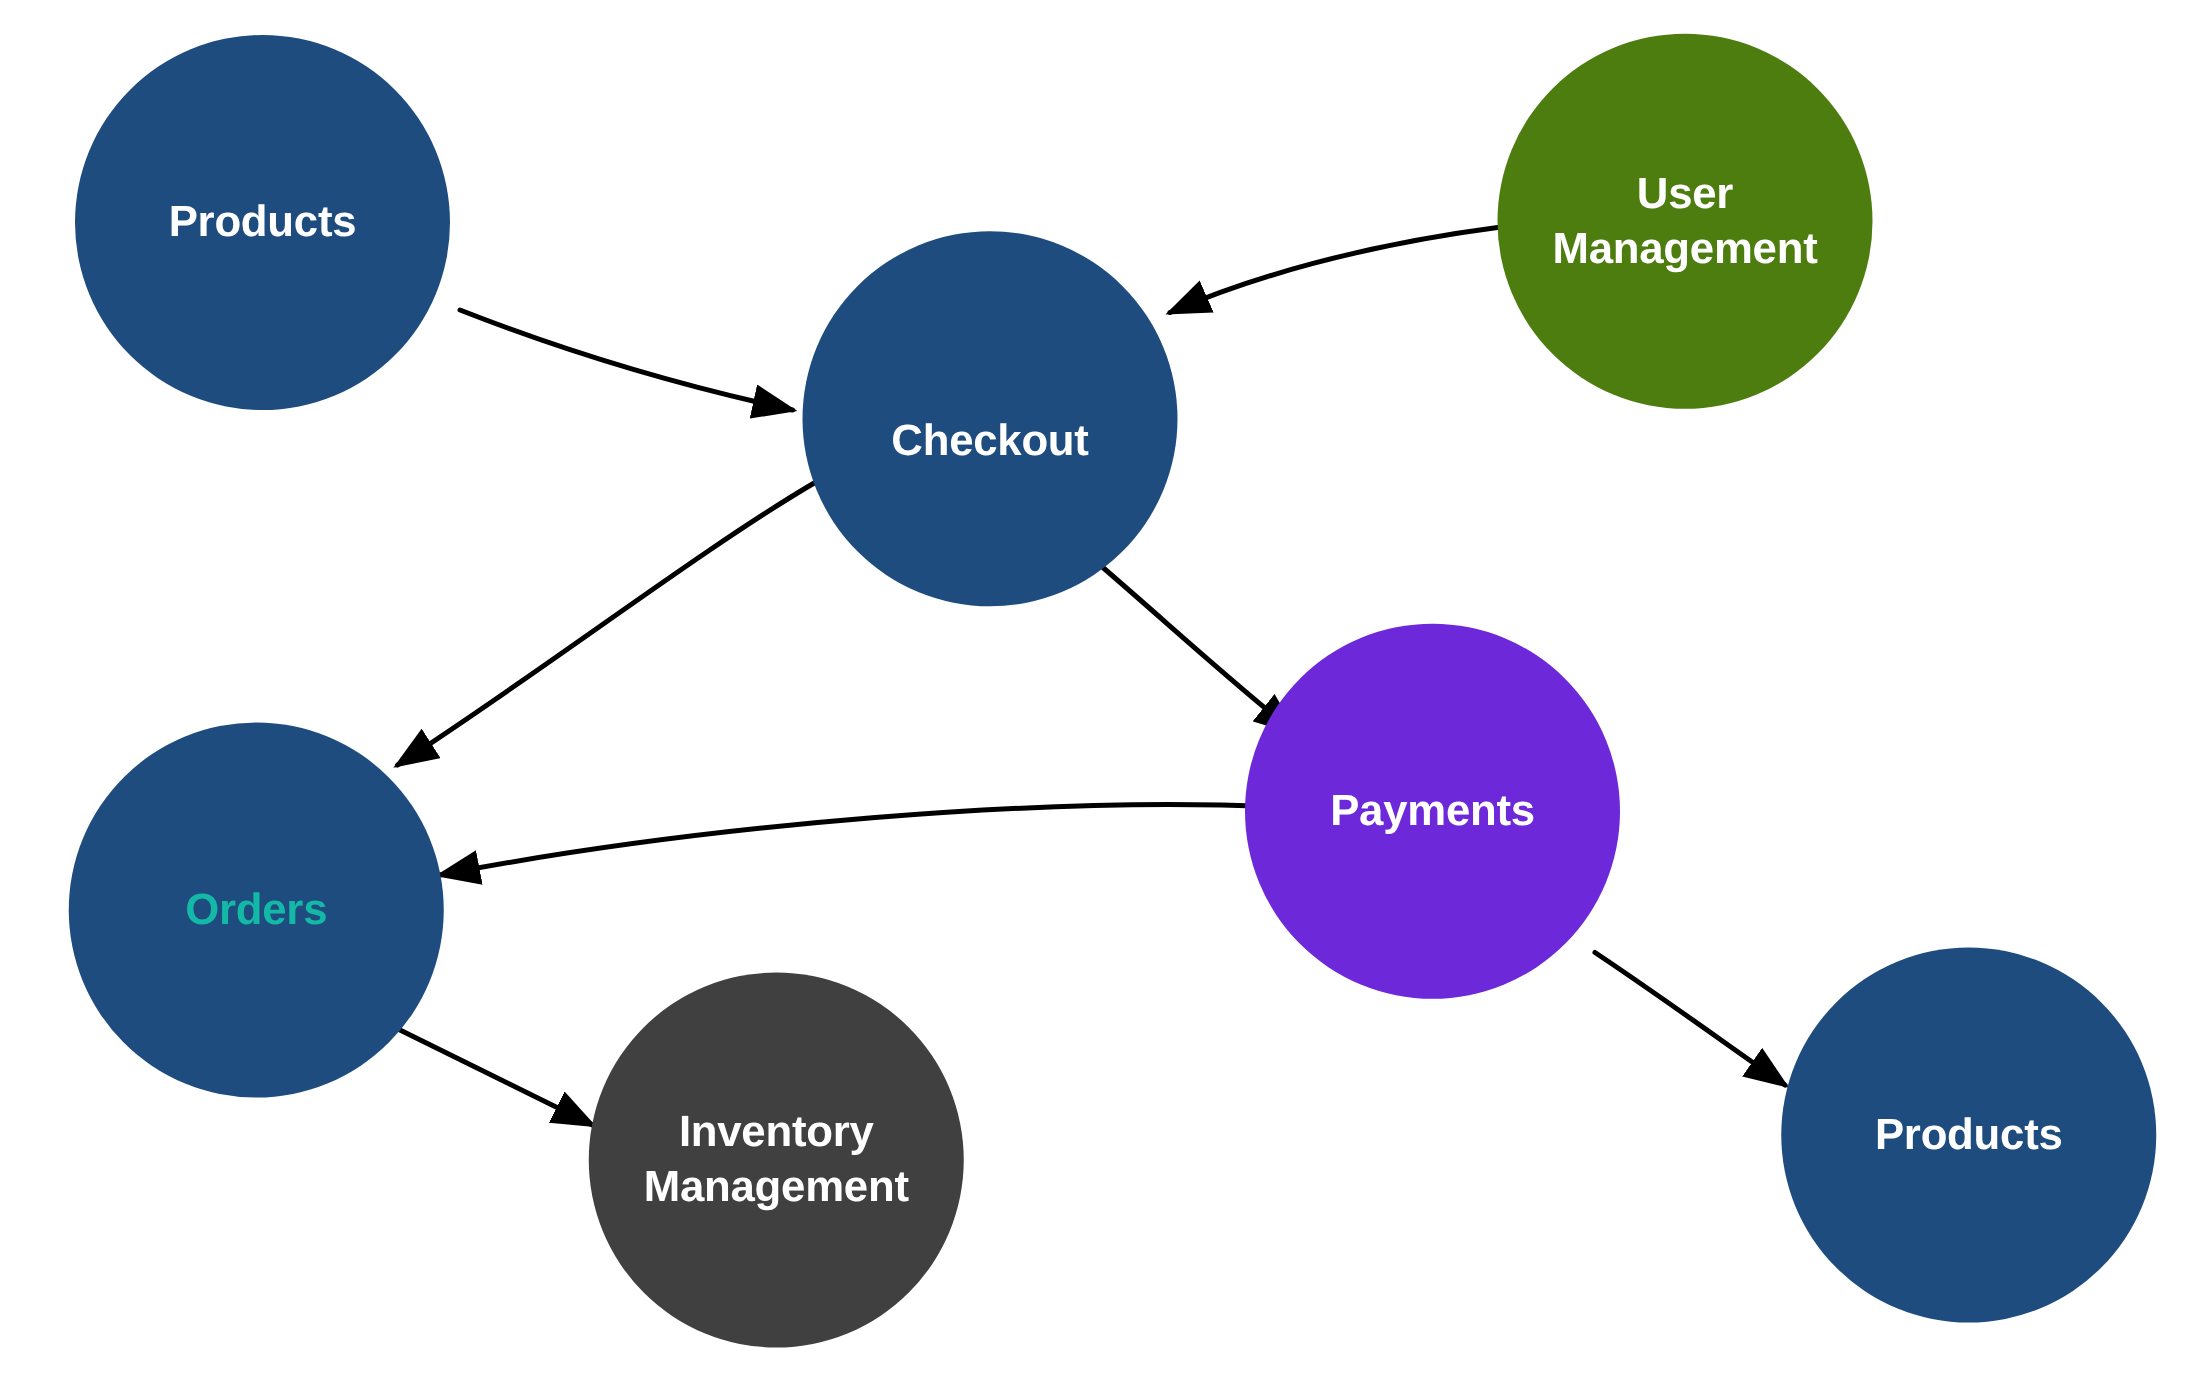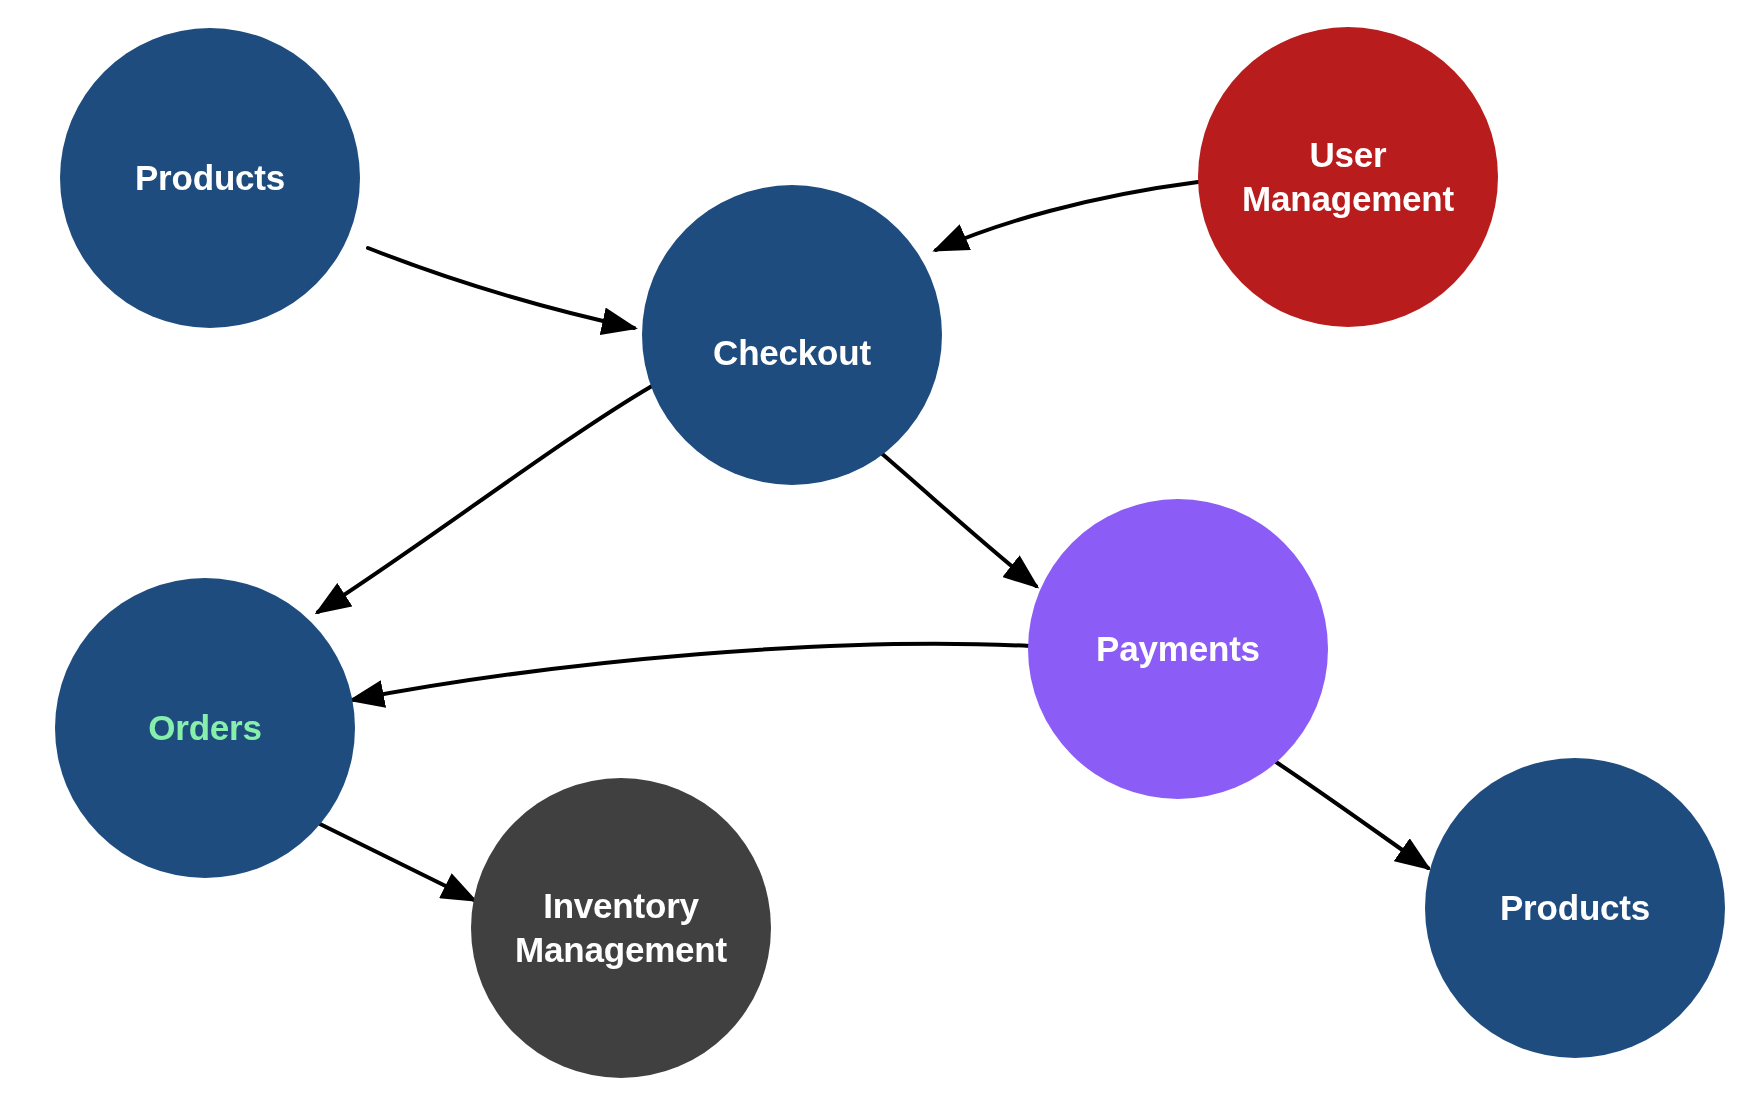--- a/index.html
+++ b/index.html
@@ -70,31 +70,31 @@
         <path class="edge-path" d="M 1030 646 C 840 636 560 660 352 700" stroke="#000000" marker-end="url(#arrowhead)"></path>
         <path class="edge-path" d="M 320 824 C 376 852 430 878 474 900" stroke="#000000" marker-end="url(#arrowhead)"></path>
         <path class="edge-path" d="M 1276 762 C 1330 798 1382 836 1428 868" stroke="#000000" marker-end="url(#arrowhead)"></path>
       </g>
   </svg>
 
   <div id="nodes">
       <div class="node" style="left: 60px; top: 28px; width: 300px; height: 300px; background: rgb(30, 76, 127);">
         <span class="node-label" style="color: rgb(255, 255, 255);">Products</span>
       </div>
-      <div class="node" style="left: 1198px; top: 27px; width: 300px; height: 300px; background: #b91c1c;">
+      <div class="node" style="left: 1198px; top: 27px; width: 300px; height: 300px; background: #4d7c0f;">
         <span class="node-label" style="color: rgb(255, 255, 255);">User
 Management</span>
       </div>
       <div class="node" style="left: 642px; top: 185px; width: 300px; height: 300px; background: rgb(30, 76, 127);">
         <span class="node-label" style="color: rgb(255, 255, 255); margin-top: 36px;">Checkout</span>
       </div>
       <div class="node" style="left: 55px; top: 578px; width: 300px; height: 300px; background: rgb(30, 76, 127);">
-        <span class="node-label" style="color: #86efac; text-align: right;">Orders</span>
+        <span class="node-label" style="color: #14b8a6; text-align: right;">Orders</span>
       </div>
-      <div class="node" style="left: 1028px; top: 499px; width: 300px; height: 300px; background: #8b5cf6;">
+      <div class="node" style="left: 996px; top: 499px; width: 300px; height: 300px; background: #6d28d9;">
         <span class="node-label" style="color: rgb(255, 255, 255);">Payments</span>
       </div>
       <div class="node" style="left: 471px; top: 778px; width: 300px; height: 300px; background: #404040;">
         <span class="node-label" style="color: rgb(255, 255, 255);">Inventory
 Management</span>
       </div>
       <div class="node" style="left: 1425px; top: 758px; width: 300px; height: 300px; background: rgb(30, 76, 127);">
         <span class="node-label" style="color: rgb(255, 255, 255);">Products</span>
       </div>
     </div>

